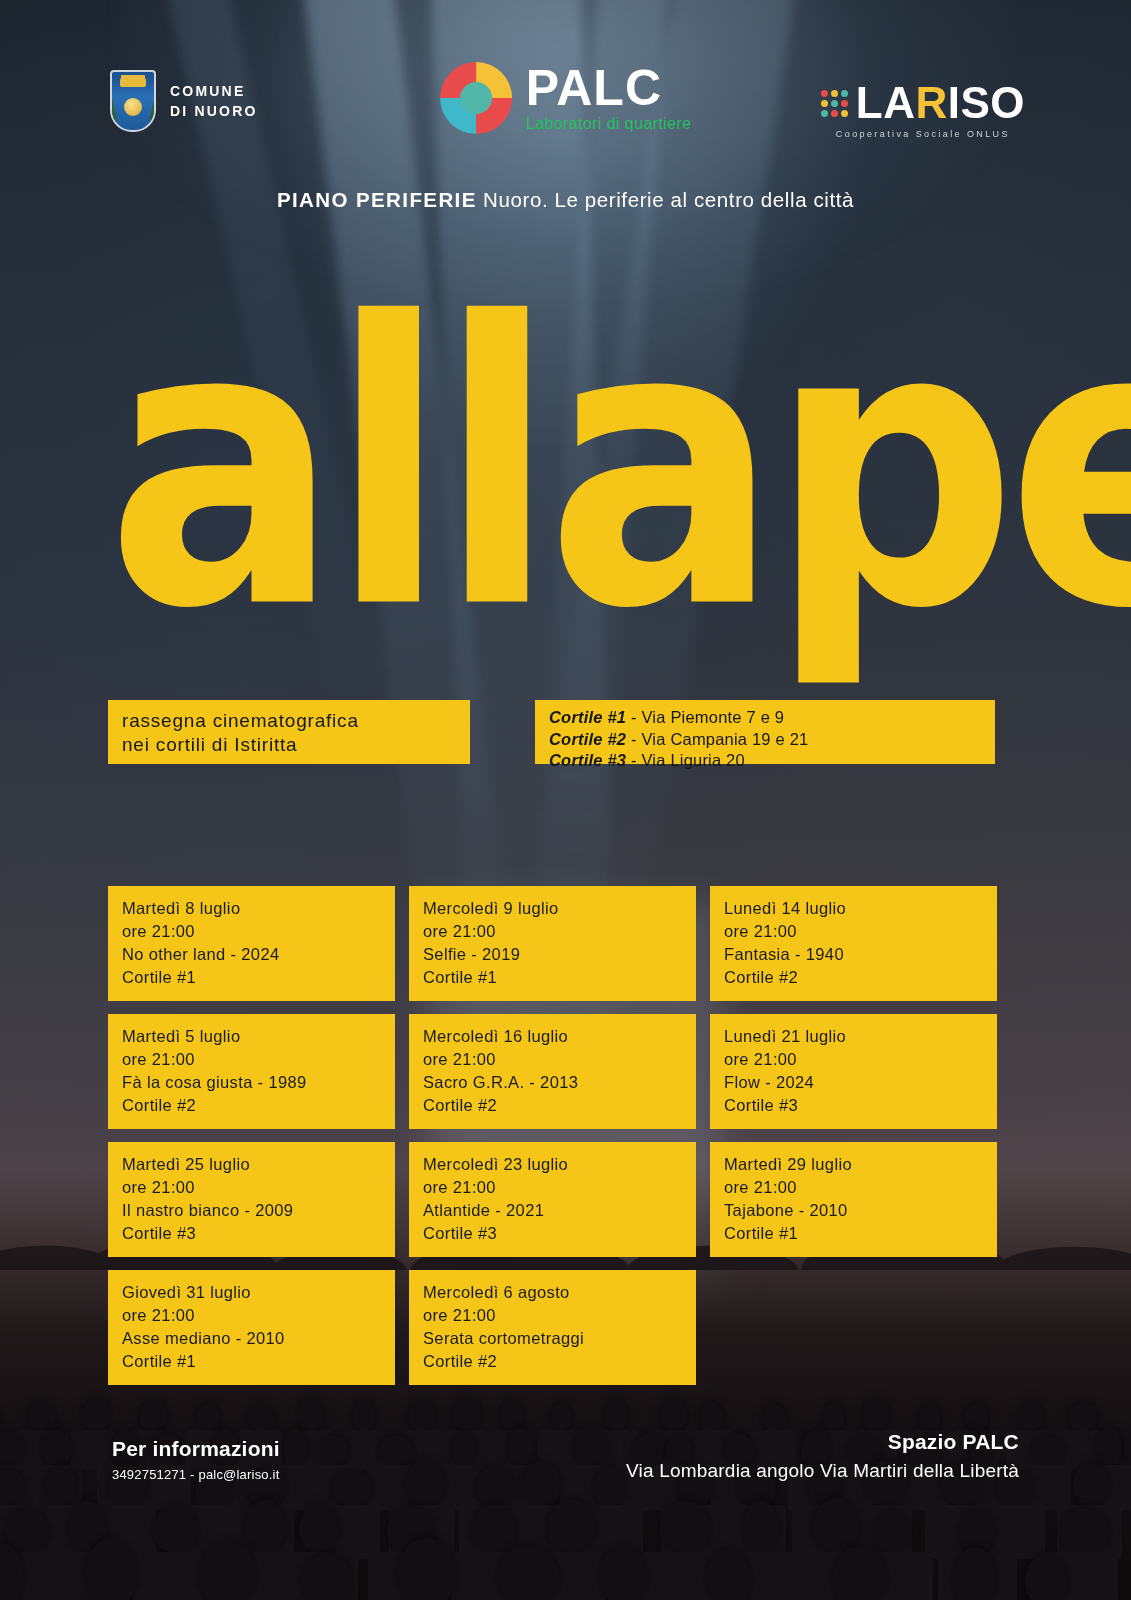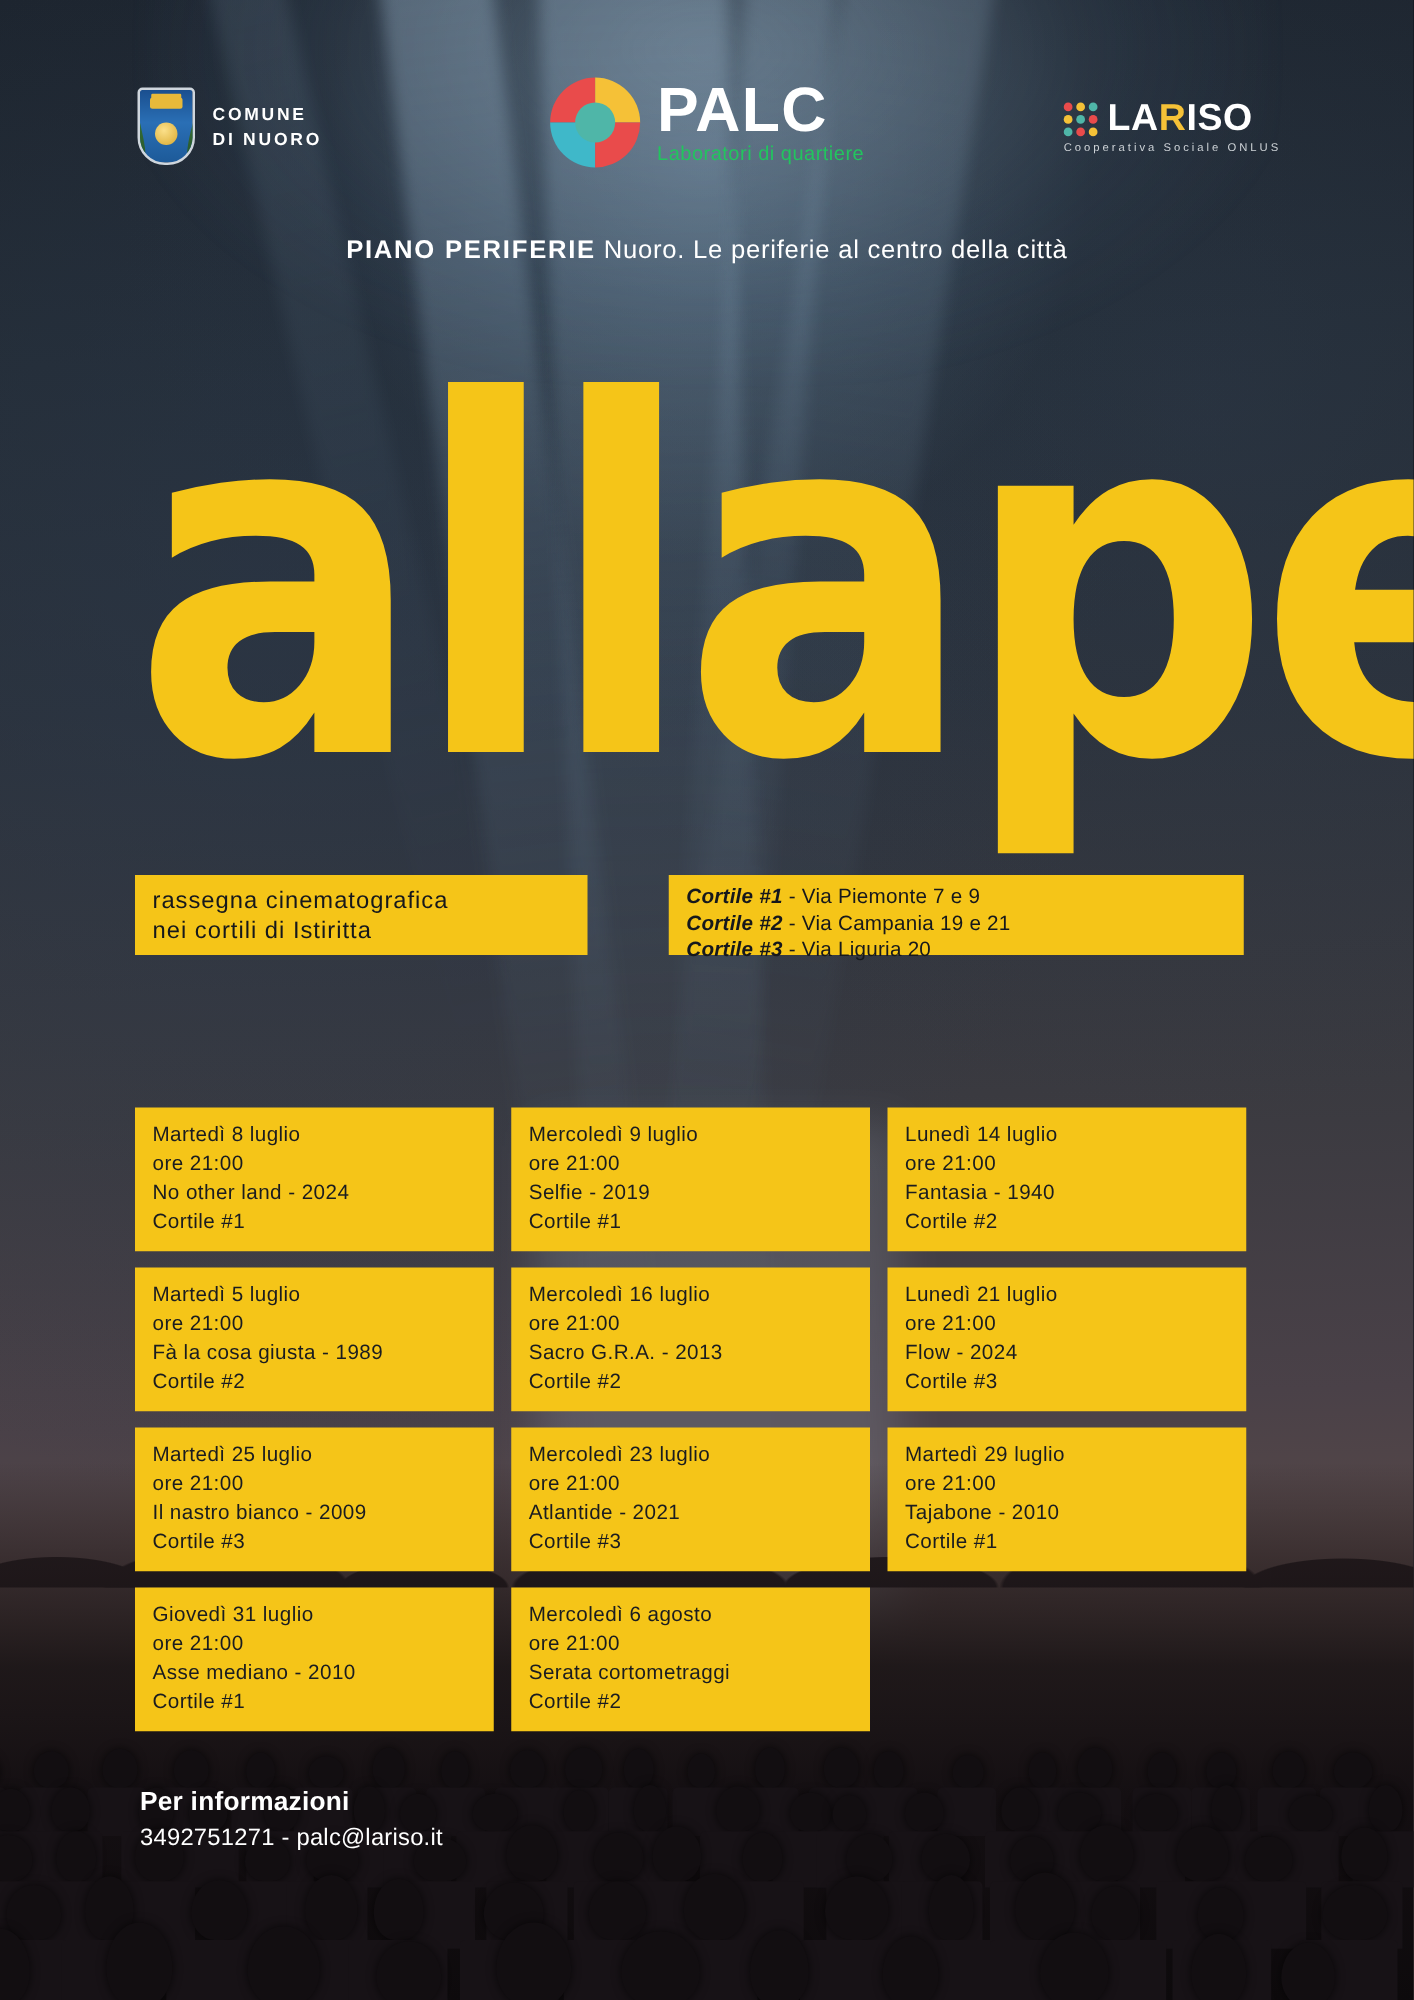--- a/index.html
+++ b/index.html
@@ -121,21 +121,21 @@
   .palc-mark .q3 { left: 0; bottom: 0; background: #3fb8c9; border-radius: 0 0 0 36px; }
   .palc-mark .q4 { right: 0; bottom: 0; background: #e94b4b; border-radius: 0 0 36px 0; }
   .palc-mark .center { position: absolute; left: 20px; top: 20px; width: 32px; height: 32px; background: #4fb6a8; border-radius: 50%; }
   .palc-word { color: #fff; font-size: 50px; font-weight: 800; letter-spacing: 1px; line-height: 50px; }
   .palc-sub { color: #22c55e; font-size: 16px; letter-spacing: .4px; margin-top: 2px; }
 
   .logo-lariso { position: absolute; right: 106px; top: 16px; text-align: left; }
   .lariso-row { display: flex; align-items: center; gap: 8px; }
   .dots { display: grid; grid-template-columns: repeat(3, 7px); grid-gap: 3px; }
   .dots i { display: block; width: 7px; height: 7px; border-radius: 50%; }
-  .lariso-word { color: #fff; font-size: 30px; font-weight: 800; letter-spacing: .5px; }
+  .lariso-word { color: #fff; font-size: 44px; font-weight: 800; letter-spacing: .5px; }
   .lariso-word .r { color: #f5c137; }
   .lariso-sub { color: #cfd4d8; font-size: 9px; letter-spacing: 2.4px; text-align: center; margin-top: 1px; }
 
   
   .tagline {
     position: absolute; left: 0; right: 0; top: 188px;
     text-align: center; color: #ffffff; font-size: 20.5px; letter-spacing: .6px;
   }
   .tagline b { font-weight: 700; letter-spacing: 1.4px; }
 
@@ -181,21 +181,21 @@
     font-size: 16.5px;
     line-height: 23px;
     letter-spacing: .35px;
     min-height: 91px;
   }
   .card .film b { font-weight: 400; }
 
   
   .footer-left { position: absolute; left: 112px; bottom: 118px; color: #fff; }
   .footer-left .h { font-size: 21px; font-weight: 700; letter-spacing: .2px; }
-  .footer-left .c { font-size: 19px; margin-top: 6px; letter-spacing: .2px; text-align: right; }
+  .footer-left .c { font-size: 13px; margin-top: 6px; letter-spacing: .2px; }
   .footer-right { position: absolute; right: 112px; bottom: 118px; color: #fff; text-align: right; }
   .footer-right .h { font-size: 21px; font-weight: 700; letter-spacing: .2px; }
   .footer-right .c { font-size: 19px; margin-top: 6px; letter-spacing: .2px; }
 </style>
 </head>
 <body>
 
 <div class="poster">
 
   <div class="bg-sky"></div>
@@ -498,14 +498,18 @@
         <div>ore 21:00</div>
         <div class="film"><b>Serata cortometraggi</b><span></span></div>
         <div>Cortile #2</div>
       </div>
     </div>
 
   <div class="footer-left">
     <div class="h">Per informazioni</div>
     <div class="c">3492751271 - palc@lariso.it</div>
   </div>
+  <div class="footer-right">
+    <div class="h">Spazio PALC</div>
+    <div class="c">Via Lombardia angolo Via Martiri della Libertà</div>
+  </div>
 
 </div>
 
 </body></html>

